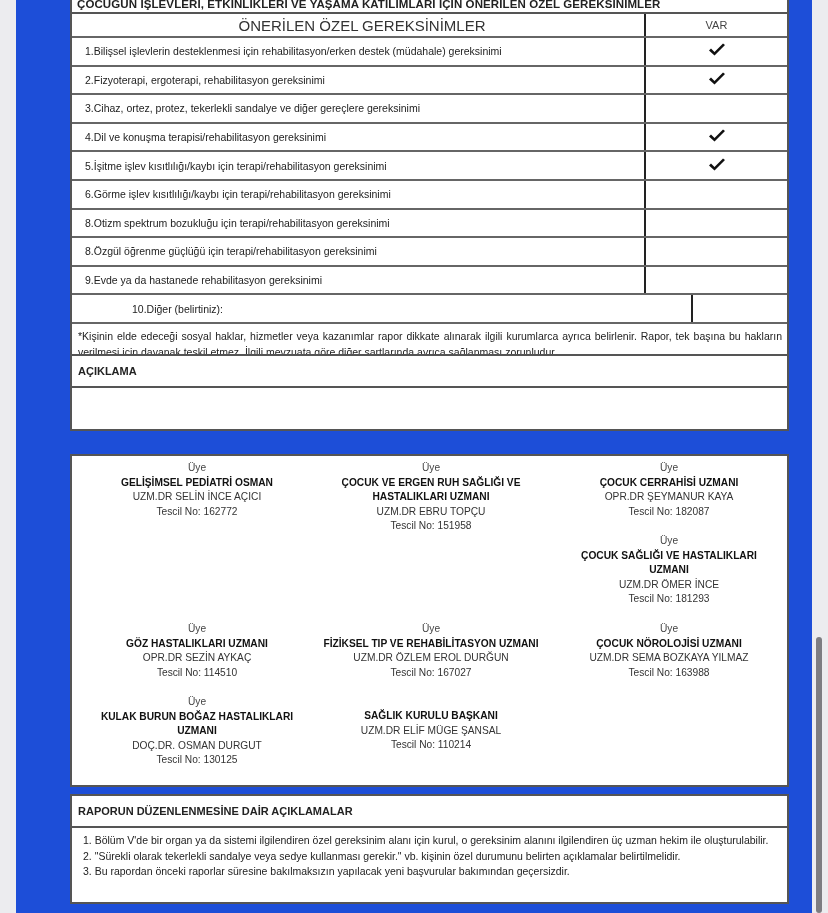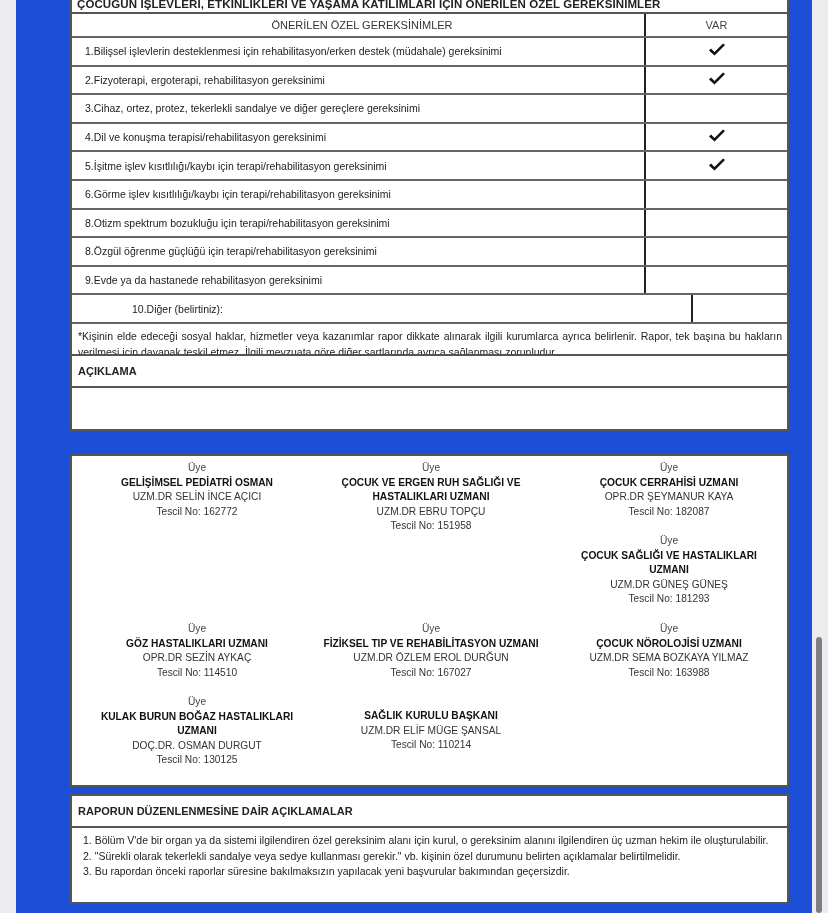--- a/index.html
+++ b/index.html
@@ -33,21 +33,21 @@
   .row { display: flex; border-bottom: 2px solid #666; }
   .row:last-of-type { border-bottom: none; margin-left: 47px; }
   .row .label-cell {
     width: 574px; border-right: 2px solid #222; box-sizing: border-box;
     font-size: 10.5px; padding-left: 13px; display: flex; align-items: center;
   }
   .row .var-cell {
     flex: 1; display: flex; align-items: center; justify-content: center;
     font-size: 11px; color: #444;
   }
-  .row.header .label-cell { justify-content: center; padding-left: 8px; font-size: 11px; color: #333; }
+  .row.header .label-cell { justify-content: center; padding-left: 8px; font-size: 15px; color: #333; }
   .row.item { height: 26.6px; }
   .row.header { height: 22px; }
   .check { width: 18px; height: 14px; }
   .note {
     font-size: 10.5px; line-height: 16px; padding: 4px 5px 3px 6px; text-align: justify;
     border-top: 2px solid #666; color: #222;
   }
 
   
   .aciklama { top: 354px; height: 77px; }
@@ -159,21 +159,21 @@
     </div>
     <div class="sig" style="left:492px; top:5px; width:210px;">
       <div class="uye">Üye</div>
       <div class="role">ÇOCUK CERRAHİSİ UZMANI</div>
       <div>OPR.DR ŞEYMANUR KAYA</div>
       <div>Tescil No: 182087</div>
     </div>
     <div class="sig" style="left:502px; top:78px; width:190px;">
       <div class="uye">Üye</div>
       <div class="role">ÇOCUK SAĞLIĞI VE HASTALIKLARI UZMANI</div>
-      <div>UZM.DR GÜNEŞ GÜNEŞ</div>
+      <div>UZM.DR ÖMER İNCE</div>
       <div>Tescil No: 181293</div>
     </div>
     <div class="sig" style="left:20px; top:166px; width:210px;">
       <div class="uye">Üye</div>
       <div class="role">GÖZ HASTALIKLARI UZMANI</div>
       <div>OPR.DR SEZİN AYKAÇ</div>
       <div>Tescil No: 114510</div>
     </div>
     <div class="sig" style="left:234px; top:166px; width:250px;">
       <div class="uye">Üye</div>

